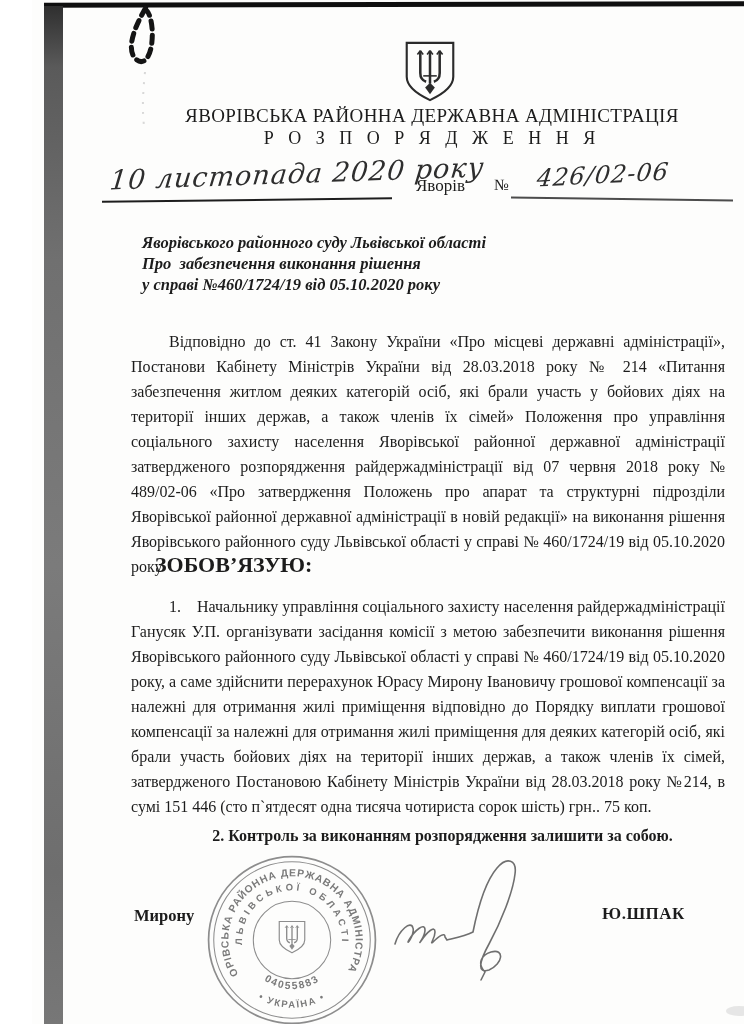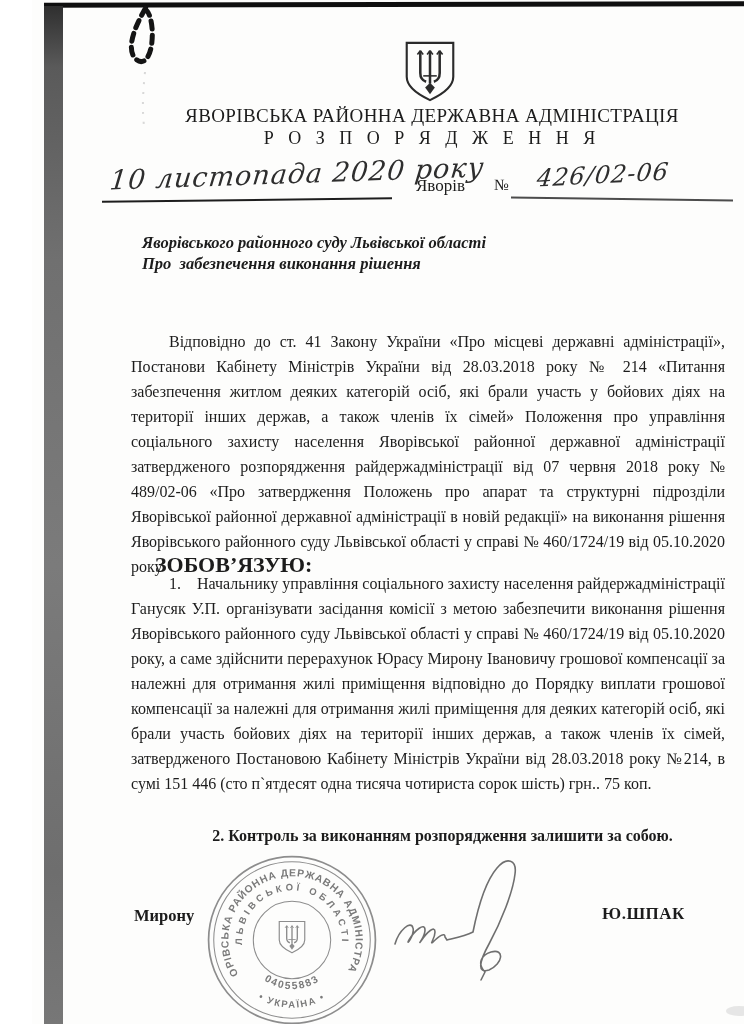--- a/index.html
+++ b/index.html
@@ -30,21 +30,21 @@
   .num-sign{position:absolute;left:462px;top:176px;font-size:15.5px;}
   .num-underline{position:absolute;left:479px;top:198px;width:222px;height:2px;background:#4c4c4c;transform:rotate(0.8deg);}
   .hw-number{position:absolute;left:505px;top:161px;font-size:24px;transform:rotate(-3deg) skewX(-10deg);letter-spacing:1px;white-space:pre;}
   
   .subject{position:absolute;left:110px;top:232px;font-size:16.5px;font-weight:bold;font-style:italic;line-height:21px;}
   .subject div{white-space:pre;}
   
   .para{position:absolute;left:99px;width:594px;font-size:16px;line-height:25px;text-align:justify;}
   .para-intro{top:329px;text-indent:38px;}
   .obligate{position:absolute;left:123px;top:552px;font-size:22px;font-weight:bold;}
-  .para-item1{top:571px;text-indent:38px;}
+  .para-item1{top:594px;text-indent:38px;}
   .para-item2{top:823px;text-indent:29px;text-align:center;font-weight:bold;}
   
   .sig-title{position:absolute;left:102px;top:906px;font-size:16.5px;font-weight:bold;}
   .sig-name{position:absolute;left:570px;top:904px;font-size:17px;font-weight:bold;letter-spacing:.5px;}
   .stamp{position:absolute;left:174px;top:854px;color:#8d8d8d;}
   .stamp text{fill:#7a7a7a;font-family:"Liberation Sans","DejaVu Sans",sans-serif;font-weight:bold;}
   .signature{position:absolute;left:345px;top:852px;}
 </style>
 </head>
 <body>
@@ -84,20 +84,21 @@
   <div class="hw hw-date">10 листопада 2020 року</div>
   <div class="date-underline"></div>
   <div class="city">Яворів</div>
   <div class="num-sign">№</div>
   <div class="num-underline"></div>
   <div class="hw hw-number">426/02-06</div>
 
   <div class="subject">
     <div>Яворівського районного суду Львівської області</div>
     <div>Про  забезпечення виконання рішення</div>
+    <div>у справі №460/1724/19 від 05.10.2020 року</div>
   </div>
 
   <div class="para para-intro">Відповідно до ст. 41 Закону України «Про місцеві державні адміністрації», Постанови Кабінету Міністрів України від 28.03.2018 року № 214 «Питання забезпечення житлом деяких категорій осіб, які брали участь у бойових діях на території інших держав, а також членів їх сімей» Положення про управління соціального захисту населення Яворівської районної державної адміністрації затвердженого розпорядження райдержадміністрації від 07 червня 2018 року № 489/02-06 «Про затвердження Положень про апарат та структурні підрозділи Яворівської районної державної адміністрації в новій редакції» на виконання рішення Яворівського районного суду Львівської області у справі № 460/1724/19 від 05.10.2020 року</div>
   <div class="obligate">ЗОБОВ’ЯЗУЮ:</div>
   <div class="para para-item1">1. Начальнику управління соціального захисту населення райдержадміністрації Ганусяк У.П. організувати засідання комісії з метою забезпечити виконання рішення Яворівського районного суду Львівської області у справі № 460/1724/19 від 05.10.2020 року, а саме здійснити перерахунок Юрасу Мирону Івановичу грошової компенсації за належні для отримання жилі приміщення відповідно до Порядку виплати грошової компенсації за належні для отримання жилі приміщення для деяких категорій осіб, які брали участь бойових діях на території інших держав, а також членів їх сімей, затвердженого Постановою Кабінету Міністрів України від 28.03.2018 року №214, в сумі 151 446 (сто п`ятдесят одна тисяча чотириста сорок шість) грн.. 75 коп.</div>
   <div class="para para-item2">2. Контроль за виконанням розпорядження залишити за собою.</div>
 
   <div class="sig-title">Мирону</div>
   <div class="sig-name">Ю.ШПАК</div>
 

